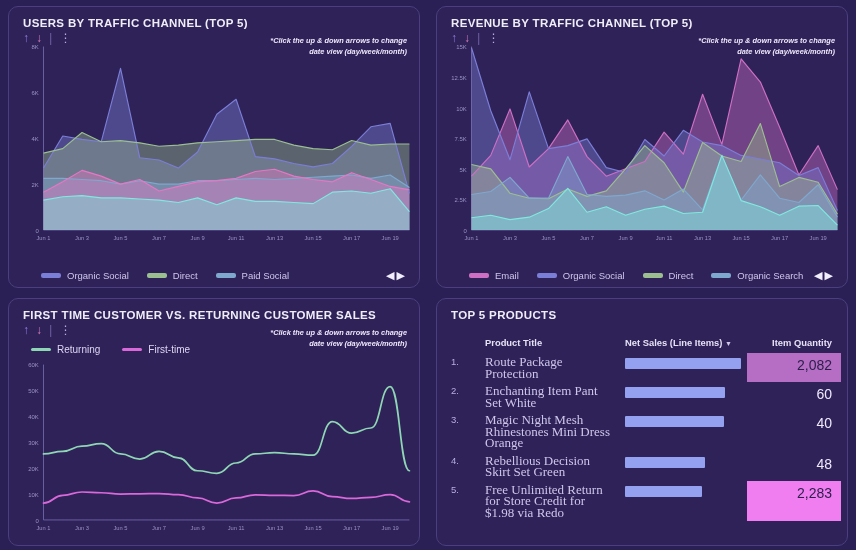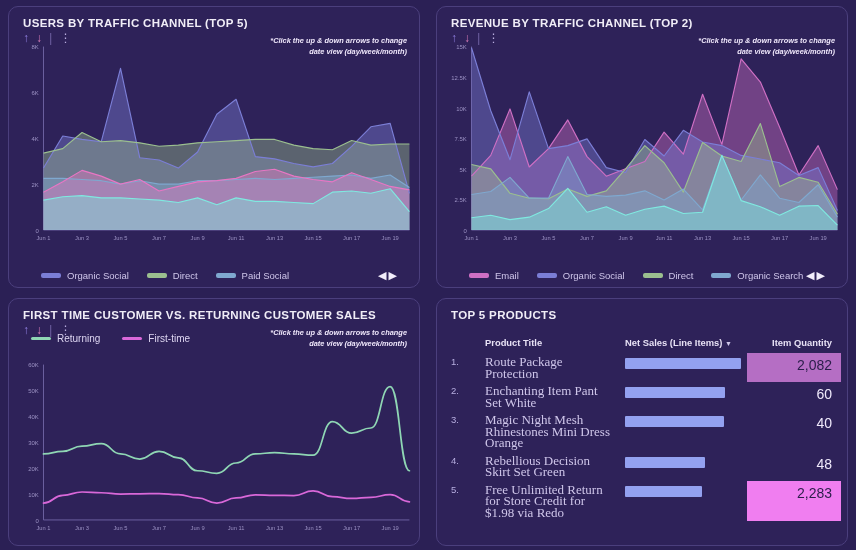--- a/index.html
+++ b/index.html
@@ -51,33 +51,33 @@
     font-style: italic;
     font-weight: bold;
     line-height: 11px;
     pointer-events: none;
   }
 
   .plot-wrap { position: absolute; left: 0; right: 0; }
   .plot { width: 100%; height: 100%; display: block; }
 
   .legend {
-    position: absolute; left: 0; right: 8px; bottom: 6px;
+    position: absolute; left: 0; right: 0; bottom: 6px;
     display: flex; align-items: flex-start; padding: 0 14px;
   }
   .legend-items { display: flex; align-items: center; gap: 18px; flex: 1; padding-left: 18px; }
   .legend-item { display: flex; align-items: center; gap: 6px; cursor: pointer; }
   .swatch { width: 20px; height: 5px; border-radius: 2px; display: block; }
   .legend-label { color: #cfc6ea; font-size: 9.5px; }
   .pager { display: flex; align-items: center; gap: 2px; }
   .pager span { color: #f2eefb; font-size: 11px; cursor: pointer; line-height: 1; }
 
   
   .legend-inline {
-    position: absolute; left: 22px; top: 34px;
+    position: absolute; left: 22px; top: 45px;
     display: flex; align-items: center; gap: 22px;
   }
   .legend-inline .dash { width: 20px; height: 2.5px; border-radius: 2px; }
   .legend-inline .legend-label { font-size: 10px; color: #ded6f2; }
 
   
   .tbl { position: absolute; left: 0; right: 0; top: 30px; bottom: 4px; padding: 0 6px 0 8px; }
   table { width: 100%; border-collapse: collapse; table-layout: fixed; }
   th {
     color: #e7e1f5; font-size: 9.4px; font-weight: bold;
@@ -168,21 +168,21 @@
           <span>◀</span>
           <span>▶</span>
         </div>
       </div>
     </div>
   </div>
 
   <div class="cell">
     <div class="card">
       <div class="card-head">
-        <div class="card-title">REVENUE BY TRAFFIC CHANNEL (TOP 2)</div>
+        <div class="card-title">REVENUE BY TRAFFIC CHANNEL (TOP 5)</div>
         <div class="head-actions">
           <span class="ic ic-up">↑</span>
           <span class="ic ic-down">↓</span>
           <span class="ic-sep">|</span>
           <span class="ic ic-kebab">⋮</span>
         </div>
       </div>
       <div class="hint">
         <div>*Click the up &amp; down arrows to change</div>
         <div>date view (day/week/month)</div>

